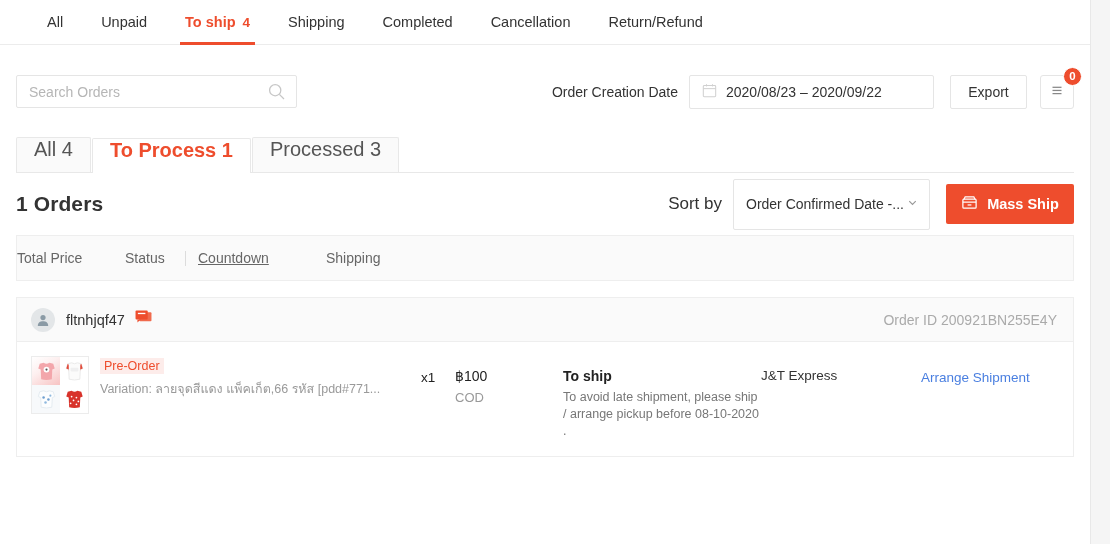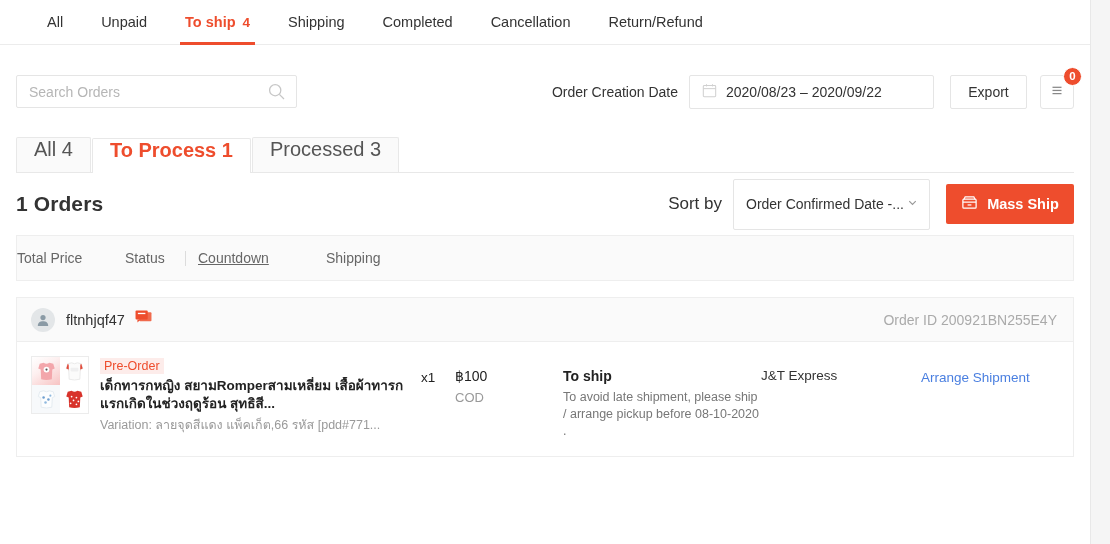--- a/index.html
+++ b/index.html
@@ -399,21 +399,20 @@
                   <circle cx="17" cy="13" r=".9" fill="#fff"></circle>
                 <circle cx="14" cy="16" r=".9" fill="#fff"></circle>
                   <circle cx="19" cy="17" r=".9" fill="#fff"></circle>
                 <circle cx="11" cy="19" r=".9" fill="#fff"></circle>
                   <circle cx="17" cy="20" r=".9" fill="#fff"></circle>
               </svg>
             </div>
           </div>
           <div class="prod-info">
             <div class="preorder">Pre-Order</div>
-            <div class="prod-name">เด็กทารกหญิง สยามRomperสามเหลี่ยม เสื้อผ้าทารกแรกเกิดในช่วงฤดูร้อน สุทธิสี...</div>
             <div class="prod-var">Variation: ลายจุดสีแดง แพ็คเก็ต,66 รหัส [pdd#771...</div>
           </div>
         </div>
 
         <div class="qty-col">x1</div>
 
         <div class="price-col">
           <div class="price">฿100</div>
           <div class="paymethod">COD</div>
         </div>

